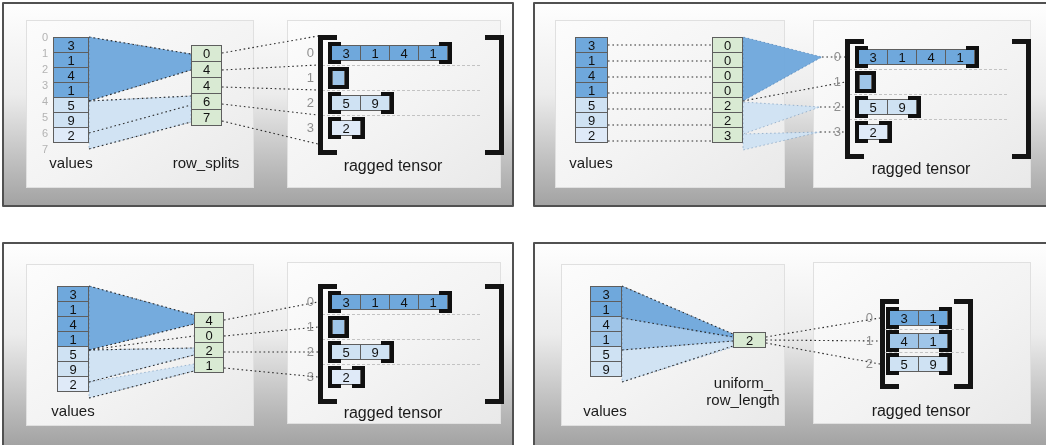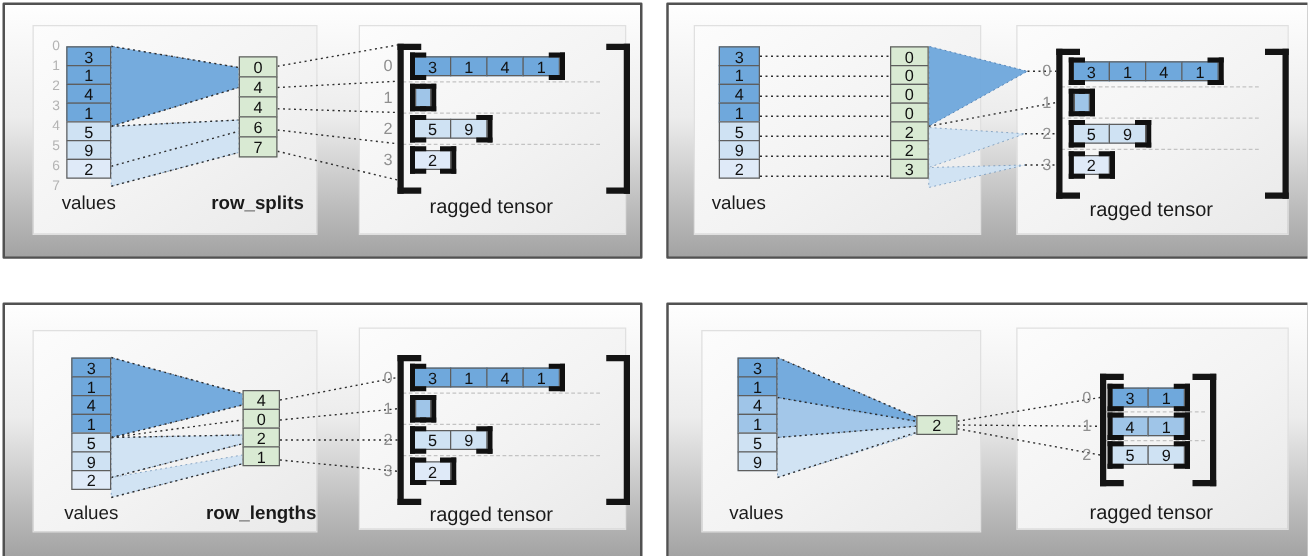--- a/index.html
+++ b/index.html
@@ -30,21 +30,21 @@
   .rb{position:absolute;top:-3px;bottom:-3px;width:9px;z-index:3;}
   .rb.l{left:-4px;border-left:4px solid #101010;border-top:4px solid #101010;border-bottom:4px solid #101010;}
   .rb.r{right:-4px;border-right:4px solid #101010;border-top:4px solid #101010;border-bottom:4px solid #101010;}
   .bb{position:absolute;width:14px;z-index:2;}
   .bb.l{border-left:5px solid #141414;border-top:5px solid #141414;border-bottom:5px solid #141414;}
   .bb.r{border-right:5px solid #141414;border-top:5px solid #141414;border-bottom:5px solid #141414;}
   .sep{position:absolute;height:0;border-top:1px dashed #c3c3c3;z-index:1;}
   .bidx{position:absolute;width:20px;text-align:right;font-size:11px;color:#b3b3b3;line-height:16px;z-index:2;}
   .ridx{position:absolute;width:16px;text-align:right;font-size:13px;color:#8f8f8f;line-height:16px;z-index:2;}
   .lbl{position:absolute;text-align:center;font-size:15px;color:#1a1a1a;z-index:2;}
-  .plabel{font-weight:bold;white-space:pre-line;line-height:17px;}
+  .plabel{font-weight:normal;white-space:pre-line;line-height:17px;}
 </style>
 </head>
 <body>
 
 <div id="stage">
 
   <section class="panel" style="left:2px;top:2px;width:508px;height:201px">
     <div class="card" style="left:22px;top:16px;width:226px;height:166px"></div>
     <div class="card" style="left:283px;top:16px;width:212px;height:166px"></div>
     <svg class="overlay" width="508" height="201" viewBox="0 0 508 201">
@@ -224,21 +224,20 @@
       <div class="cell light">9</div>
       <div class="cell xlight">2</div>
     </div>
     <div class="col" style="left:190px;top:68px;width:30px">
       <div class="cell green">4</div>
       <div class="cell green">0</div>
       <div class="cell green">2</div>
       <div class="cell green">1</div>
     </div>
     <div class="lbl" style="left:29px;top:158px;width:80px">values</div>
-    <div class="lbl plabel" style="left:150px;top:158px;width:110px">row_lengths</div>
     <div class="bb l" style="left:314px;top:40px;height:110px"></div>
     <div class="bb r" style="left:481px;top:40px;height:110px"></div>
     <div class="sep" style="left:318px;top:70px;width:158px"></div>
     <div class="sep" style="left:318px;top:95px;width:158px"></div>
     <div class="sep" style="left:318px;top:120px;width:158px"></div>
     <span class="ridx" style="left:294px;top:50px">0</span>
     <span class="ridx" style="left:294px;top:75px">1</span>
     <span class="ridx" style="left:294px;top:100px">2</span>
     <span class="ridx" style="left:294px;top:125px">3</span>
     <div class="row" style="left:328px;top:50px">
@@ -288,20 +287,22 @@
       <div class="cell dark">1</div>
       <div class="cell mid">4</div>
       <div class="cell mid">1</div>
       <div class="cell light">5</div>
       <div class="cell light">9</div>
     </div>
     <div class="col" style="left:198px;top:88px;width:33px">
       <div class="cell green">2</div>
     </div>
     <div class="lbl" style="left:30px;top:158px;width:80px">values</div>
+    <div class="lbl plabel" style="left:148px;top:130px;width:120px">uniform_
+row_length</div>
     <div class="bb l" style="left:345px;top:55px;height:80px"></div>
     <div class="bb r" style="left:419px;top:55px;height:80px"></div>
     <div class="sep" style="left:349px;top:85px;width:80px"></div>
     <div class="sep" style="left:349px;top:108px;width:80px"></div>
     <span class="ridx" style="left:322px;top:66px">0</span>
     <span class="ridx" style="left:322px;top:89px">1</span>
     <span class="ridx" style="left:322px;top:112px">2</span>
     <div class="row" style="left:355px;top:66px">
       <span class="rb l"></span>
       <div class="cell dark">3</div>

